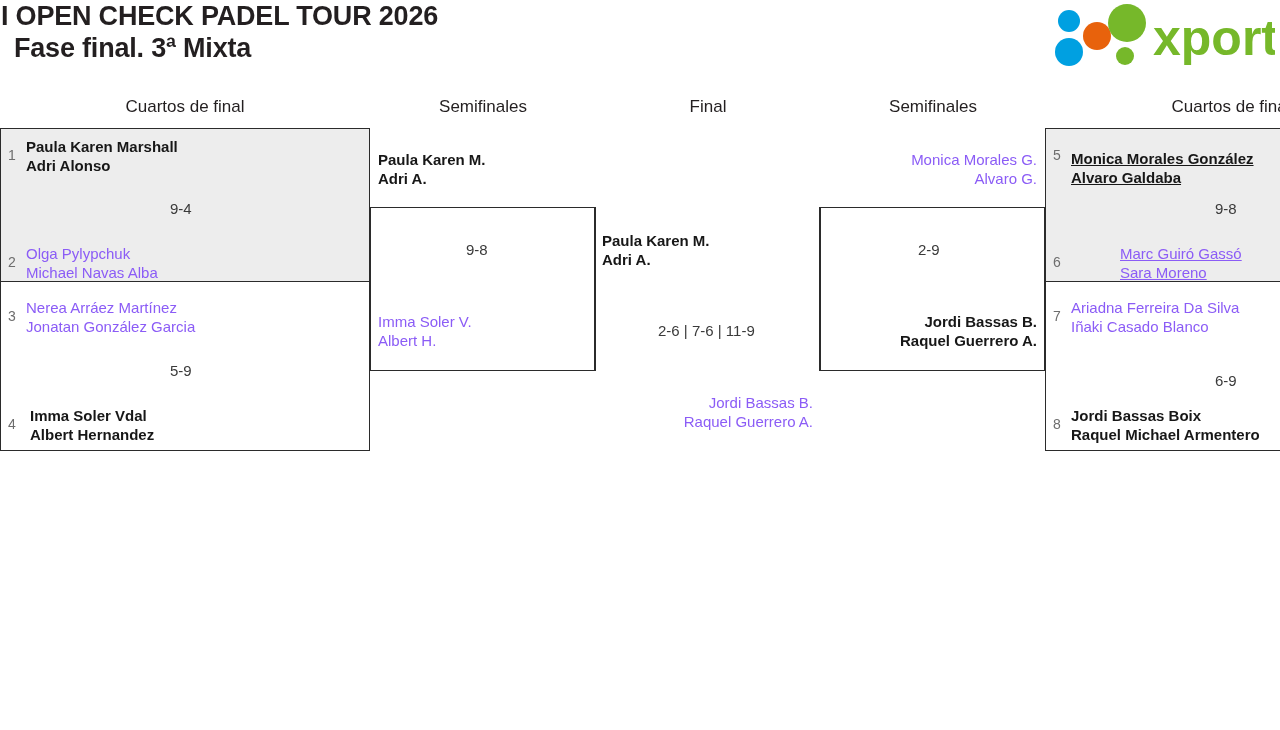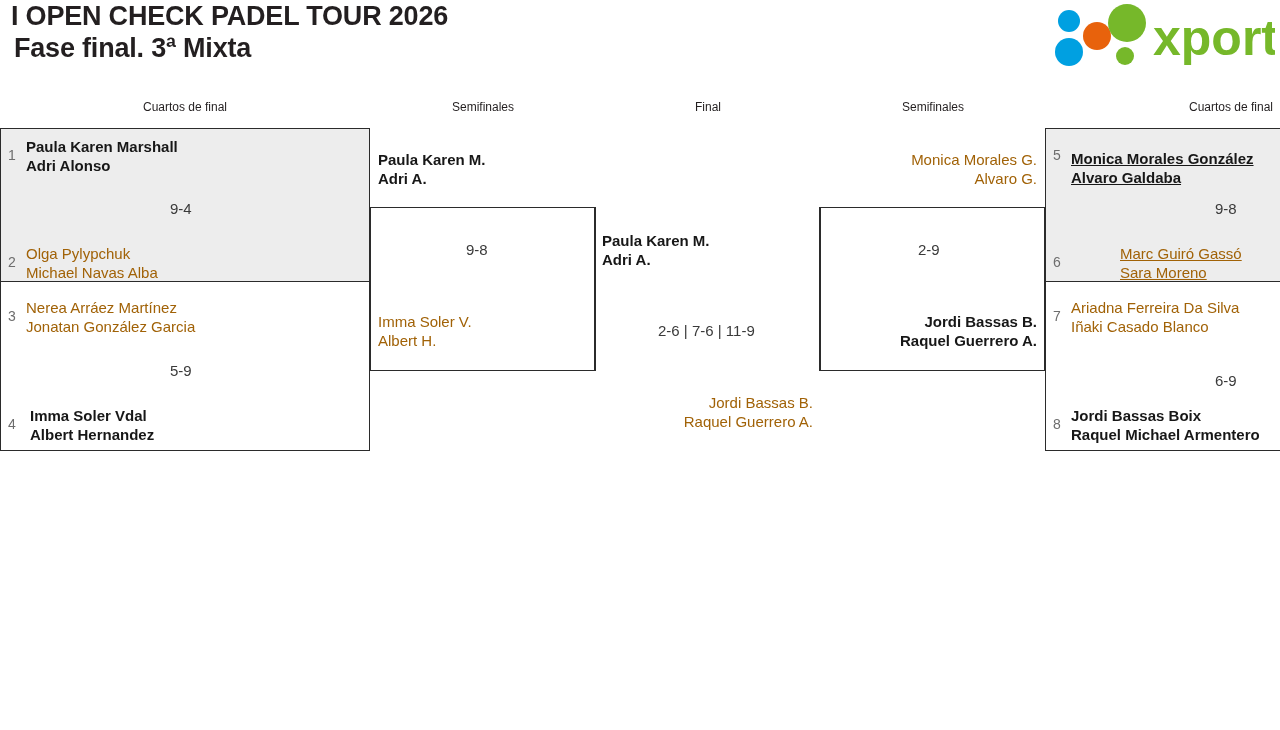--- a/index.html
+++ b/index.html
@@ -9,51 +9,51 @@
     font-family: "Liberation Sans", sans-serif;
     color: #231f20;
     overflow: hidden;
   }
   #root { position: relative; width: 1280px; height: 730px; }
 
   
   .title-block { position: absolute; left: 0; top: 0; }
   .title-line1 {
     font-size: 27px; font-weight: 700; line-height: 32px;
-    letter-spacing: -0.2px; white-space: nowrap; padding-left: 11px;
+    letter-spacing: -0.2px; white-space: nowrap; padding-left: 1px;
   }
   .title-line2 {
     font-size: 27px; font-weight: 700; line-height: 32px;
     letter-spacing: -0.2px; white-space: nowrap; padding-left: 14px;
   }
 
   .logo { position: absolute; right: 5px; top: 3px; width: 230px; height: 66px; }
 
   
   .round-head {
     position: absolute; top: 96px;
-    font-size: 12px; font-weight: 400; line-height: 22px;
+    font-size: 17px; font-weight: 400; line-height: 22px;
     white-space: nowrap; text-align: center;
   }
 
   
   .box { position: absolute; border: 1px solid #2b2b2b; }
   .box.shaded { background: #ededed; }
   .box.noborder-top { border-top: none; }
   .box.only-sides { border-top: none; border-bottom: none; }
 
   
   .team {
     position: absolute;
     font-size: 15px; line-height: 19px;
     white-space: nowrap;
   }
   .team .n1, .team .n2 { display: block; }
   .team.win { font-weight: 700; color: #171717; }
-  .team.lose { font-weight: 400; color: #a16207; }
+  .team.lose { font-weight: 400; color: #8b5cf6; }
   .team.right { text-align: right; }
 
   .seed {
     position: absolute;
     font-size: 14px; color: #6d6d6d; line-height: 16px;
     font-weight: 400; text-align: center; width: 16px;
   }
 
   .score {
     position: absolute;

